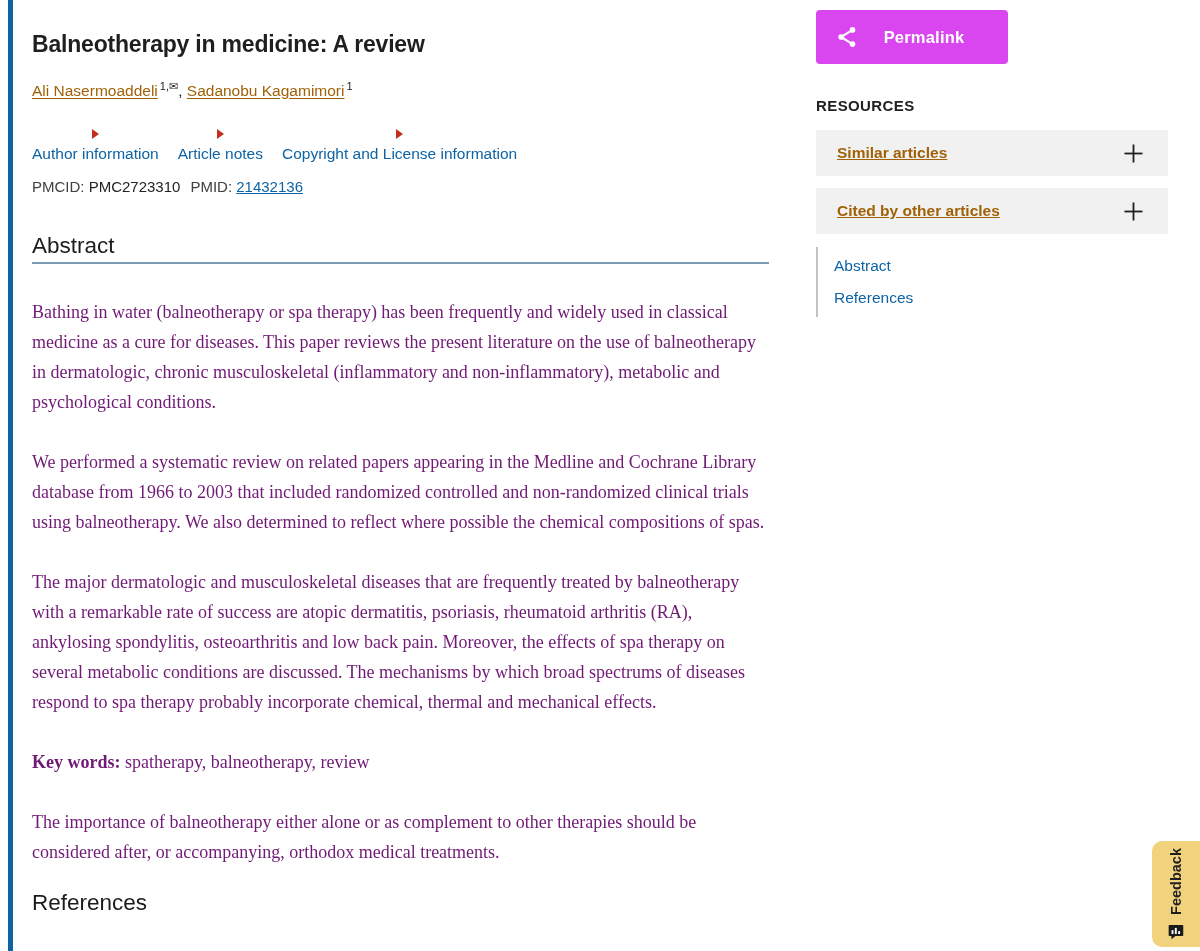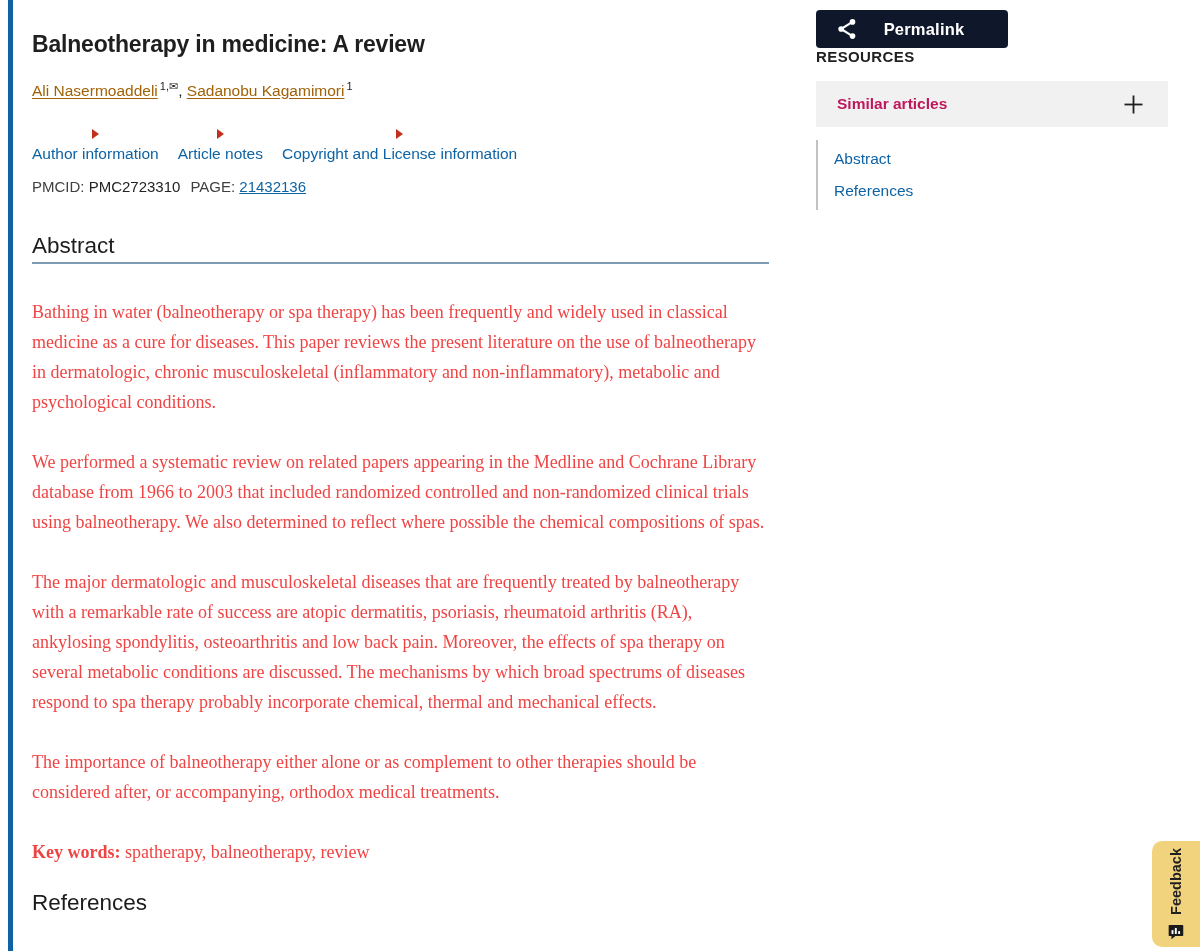--- a/index.html
+++ b/index.html
@@ -21,43 +21,43 @@
   .info-link { display:flex; align-items:center; gap:6px; color:#0e63a5; cursor:pointer;flex-direction:column; }
   .tri { width:7px; height:10px; flex:0 0 auto; }
   .ids-row { margin-top:15px; font-size:15px; color:#232323; }
   .id-label { color:#404040; }
   .pmid-group { margin-left:10px; }
   .pmid-link { color:#0e63a5; text-decoration:underline; cursor:pointer; }
   .section-heading { font-size:22.5px; font-weight:400; color:#1c1c1c; line-height:1.1; }
   .abstract-heading { margin-top:39px; }
   .section-rule { margin-top:4px; border:none; border-top:2px solid #7d9cb4; width:100%; }
   .body-text p {
-    font-family:"Liberation Serif", serif; font-size:18px; line-height:30px; color:#ef4444;
+    font-family:"Liberation Serif", serif; font-size:18px; line-height:30px; color:#701a75;
     margin-top:30px;
   }
   .body-text p.first { margin-top:33px; }
   .kw-label { font-weight:bold; }
   .references-heading { margin-top:24px; }
 
   
   .sidebar { position:absolute; left:816px; top:0; width:352px; }
   .permalink-btn {
-    margin-top:10px; width:192px; height:38px; background:#0f172a; border:none; border-radius:4px;
+    margin-top:10px; width:192px; height:54px; background:#d946ef; border:none; border-radius:4px;
     display:flex; align-items:center; padding:0 18px 0 20px; cursor:pointer;
   }
   .permalink-btn .share-icon { width:22px; height:22px; flex:0 0 auto; }
   .permalink-label { flex:1; text-align:center; color:#ffffff; font-size:16.5px; font-weight:bold; letter-spacing:0.2px; }
-  .side-heading { font-size:15px; font-weight:bold; color:#212121; letter-spacing:0.4px; }
+  .side-heading { margin-top:33px; font-size:15px; font-weight:bold; color:#212121; letter-spacing:0.4px; }
   .accordion-list { margin-top:16px; }
   .accordion {
     height:46px; background:#f1f1f1; margin-bottom:12px;
     display:flex; align-items:center; justify-content:space-between;
     padding:0 24px 0 21px; cursor:pointer;
   }
-  .accordion-label { font-size:15.5px; font-weight:bold; color:#be185d; }
+  .accordion-label { font-size:15.5px; font-weight:bold; color:#a16207;text-decoration:underline; }
   .plus-icon { width:21px; height:21px; flex:0 0 auto; }
   .otp-heading { margin-top:37px; }
   .page-links { margin-top:13px; border-left:2px solid #c2c2c2; padding:3px 0; }
   .page-link { display:block; padding:7px 0 7px 16px; font-size:15.5px; color:#0e63a5; cursor:pointer; }
 
   
   .feedback-tab {
     position:absolute; right:0; bottom:4px; width:48px; height:106px;
     background:#f2d37d; border-radius:10px 0 0 10px; cursor:pointer;
     display:flex; align-items:center; justify-content:center;
@@ -94,32 +94,32 @@
     </span>
     <span class="info-link">
       <svg class="tri" viewBox="0 0 7 10">
           <polygon points="0,0 7,5 0,10" fill="#c0301c"></polygon>
         </svg>
       <span>Copyright and License information</span>
     </span>
   </div>
 
   <div class="ids-row">
-    <span class="id-label">PMCID: </span><span>PMC2723310</span><span class="pmid-group"><span class="id-label">PAGE: </span><span class="pmid-link">21432136</span></span>
+    <span class="id-label">PMCID: </span><span>PMC2723310</span><span class="pmid-group"><span class="id-label">PMID: </span><span class="pmid-link">21432136</span></span>
   </div>
 
   <h2 class="section-heading abstract-heading">Abstract</h2>
   <hr class="section-rule">
 
   <div class="body-text">
     <p class="first">Bathing in water (balneotherapy or spa therapy) has been frequently and widely used in classical medicine as a cure for diseases. This paper reviews the present literature on the use of balneotherapy in dermatologic, chronic musculoskeletal (inflammatory and non-inflammatory), metabolic and psychological conditions.</p>
     <p>We performed a systematic review on related papers appearing in the Medline and Cochrane Library database from 1966 to 2003 that included randomized controlled and non-randomized clinical trials using balneotherapy. We also determined to reflect where possible the chemical compositions of spas.</p>
     <p>The major dermatologic and musculoskeletal diseases that are frequently treated by balneotherapy with a remarkable rate of success are atopic dermatitis, psoriasis, rheumatoid arthritis (RA), ankylosing spondylitis, osteoarthritis and low back pain. Moreover, the effects of spa therapy on several metabolic conditions are discussed. The mechanisms by which broad spectrums of diseases respond to spa therapy probably incorporate chemical, thermal and mechanical effects.</p>
+    <p><span class="kw-label">Key words:</span><span> spatherapy, balneotherapy, review</span></p>
     <p>The importance of balneotherapy either alone or as complement to other therapies should be considered after, or accompanying, orthodox medical treatments.</p>
-    <p><span class="kw-label">Key words:</span><span> spatherapy, balneotherapy, review</span></p>
   </div>
 
   <h2 class="section-heading references-heading">References</h2>
 </div>
 
 <div class="sidebar">
   <button class="permalink-btn">
     <svg class="share-icon" viewBox="0 0 18 18">
       <circle cx="13.5" cy="3.2" r="2.3" fill="#ffffff"></circle>
       <circle cx="4.2" cy="9" r="2.3" fill="#ffffff"></circle>
@@ -133,20 +133,27 @@
   <div class="side-heading">RESOURCES</div>
 
   <div class="accordion-list">
     <div class="accordion">
       <span class="accordion-label">Similar articles</span>
       <svg class="plus-icon" viewBox="0 0 21 21">
         <line x1="10.5" y1="1.5" x2="10.5" y2="19.5" stroke="#1f1f1f" stroke-width="1.8"></line>
         <line x1="1.5" y1="10.5" x2="19.5" y2="10.5" stroke="#1f1f1f" stroke-width="1.8"></line>
       </svg>
     </div>
+    <div class="accordion">
+      <span class="accordion-label">Cited by other articles</span>
+      <svg class="plus-icon" viewBox="0 0 21 21">
+        <line x1="10.5" y1="1.5" x2="10.5" y2="19.5" stroke="#1f1f1f" stroke-width="1.8"></line>
+        <line x1="1.5" y1="10.5" x2="19.5" y2="10.5" stroke="#1f1f1f" stroke-width="1.8"></line>
+      </svg>
+    </div>
   </div>
 
 
   <nav class="page-links">
     <a class="page-link">Abstract</a>
     <a class="page-link">References</a>
   </nav>
 </div>
 
 <div class="feedback-tab">

